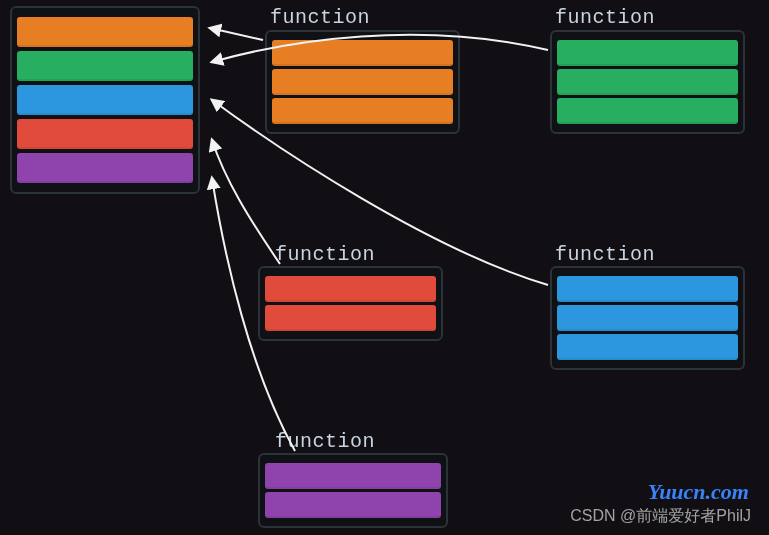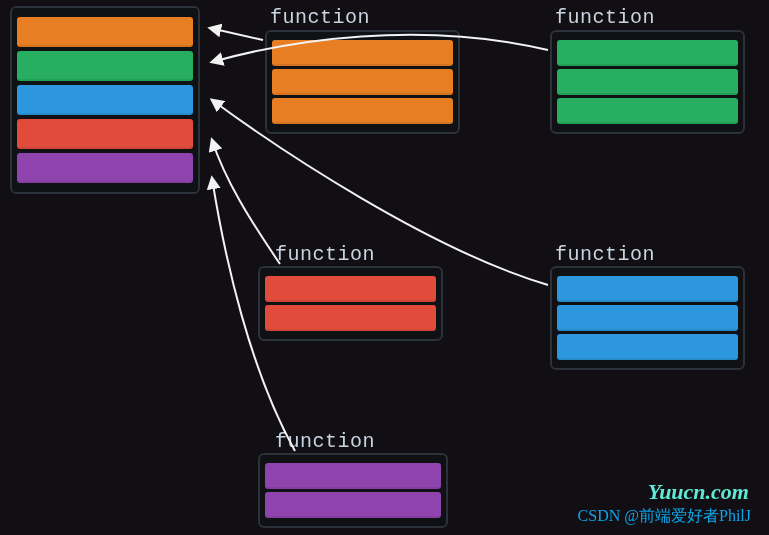--- a/index.html
+++ b/index.html
@@ -55,33 +55,33 @@
 
   #fn-purple-label { top: 430px; left: 275px; }
   #fn-purple { top: 453px; left: 258px; width: 190px; }
 
   #arrows { position: absolute; top: 0; left: 0; pointer-events: none; }
 
   .wm1 {
     position: absolute;
     bottom: 30px;
     right: 20px;
-    color: #5eead4;
+    color: #3b82f6;
     font-family: Georgia, "Times New Roman", serif;
     font-style: italic;
     font-size: 22px;
     font-weight: 600;
   }
   .wm2 {
     position: absolute;
     bottom: 8px;
     right: 18px;
-    color: #0ea5e9;
+    color: #a3a3a3;
     font-size: 16px;
-    font-family: Liberation Serif, serif;
+    font-family: Liberation Sans, sans-serif;
   }
 </style>
 </head>
 <body>
 
 <div id="target" class="node">
   <div class="row c-orange"></div>
   <div class="row c-green"></div>
   <div class="row c-blue"></div>
   <div class="row c-red"></div>

